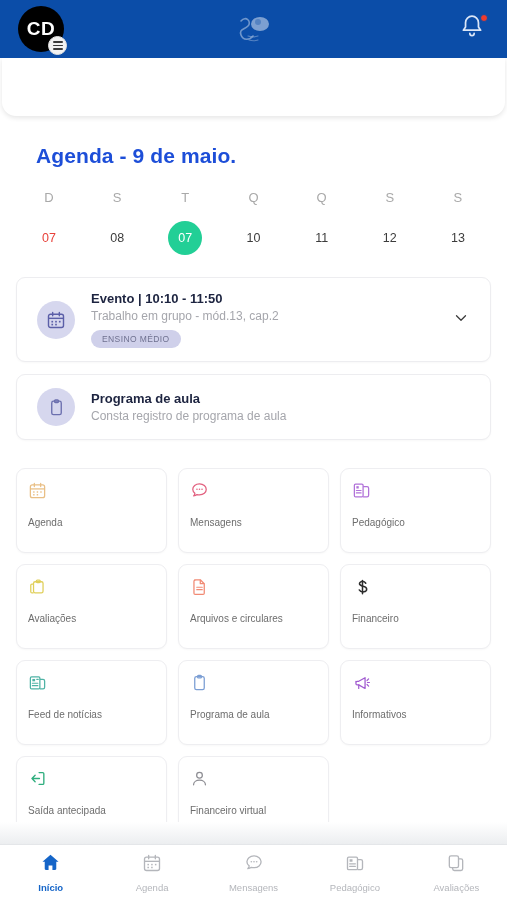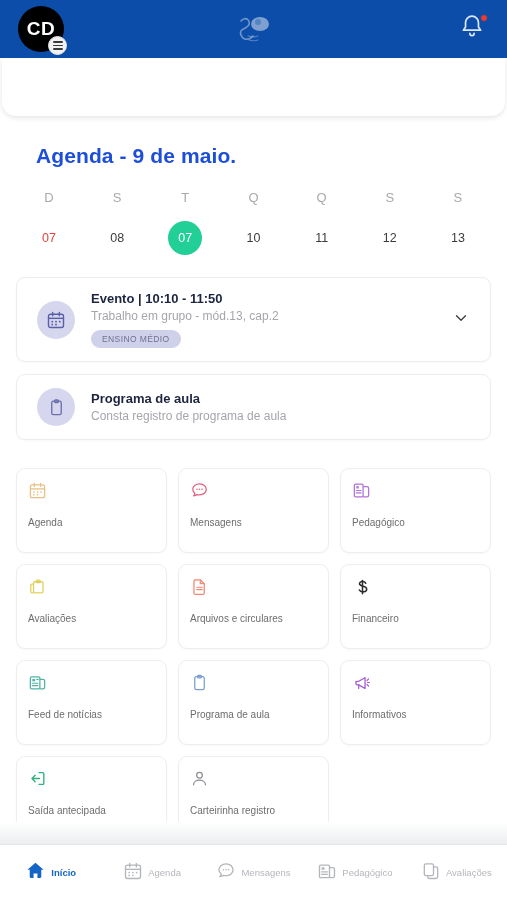--- a/index.html
+++ b/index.html
@@ -134,21 +134,21 @@
     position: absolute; left: 0; right: 0; bottom: 56px; height: 22px;
     background: linear-gradient(to bottom, #ffffff 0%, #eceef0 100%);
   }
   .bottom-nav {
     position: absolute; left: 0; right: 0; bottom: 0;
     height: 56px; background: #fff;
     border-top: 1px solid #e4e6e9;
     display: flex; align-items: center;
   }
   .nav-item {
-    flex: 1; display: flex; flex-direction: row;
+    flex: 1; display: flex; flex-direction: column;
     align-items: center; justify-content: center; gap: 5px;
   }
   .nav-label { font-size: 9.5px; color: #b4b6bb; }
   .nav-item.active .nav-label { color: #1565c8; font-weight: 600; }
 </style>
 </head>
 <body>
 
 <div class="phone">
 
@@ -388,21 +388,21 @@
       <div class="tile-label">Saída antecipada</div>
     </div>
 
     <div class="tile">
       <div class="tile-icon">
         <svg width="19" height="19" viewBox="0 0 24 24" fill="none">
           <circle cx="12" cy="8" r="3.6" stroke="#8d8d93" stroke-width="1.6"></circle>
           <path d="M4.5 20c0-3.6 3.4-6 7.5-6s7.5 2.4 7.5 6" stroke="#8d8d93" stroke-width="1.6" stroke-linecap="round"></path>
         </svg>
       </div>
-      <div class="tile-label">Carteirinha registro</div>
+      <div class="tile-label">Financeiro virtual</div>
     </div>
 
   </div>
 
   <div class="bottom-spacer"></div>
 
   <div class="bottom-nav">
 
     <div class="nav-item active">
       <span>

